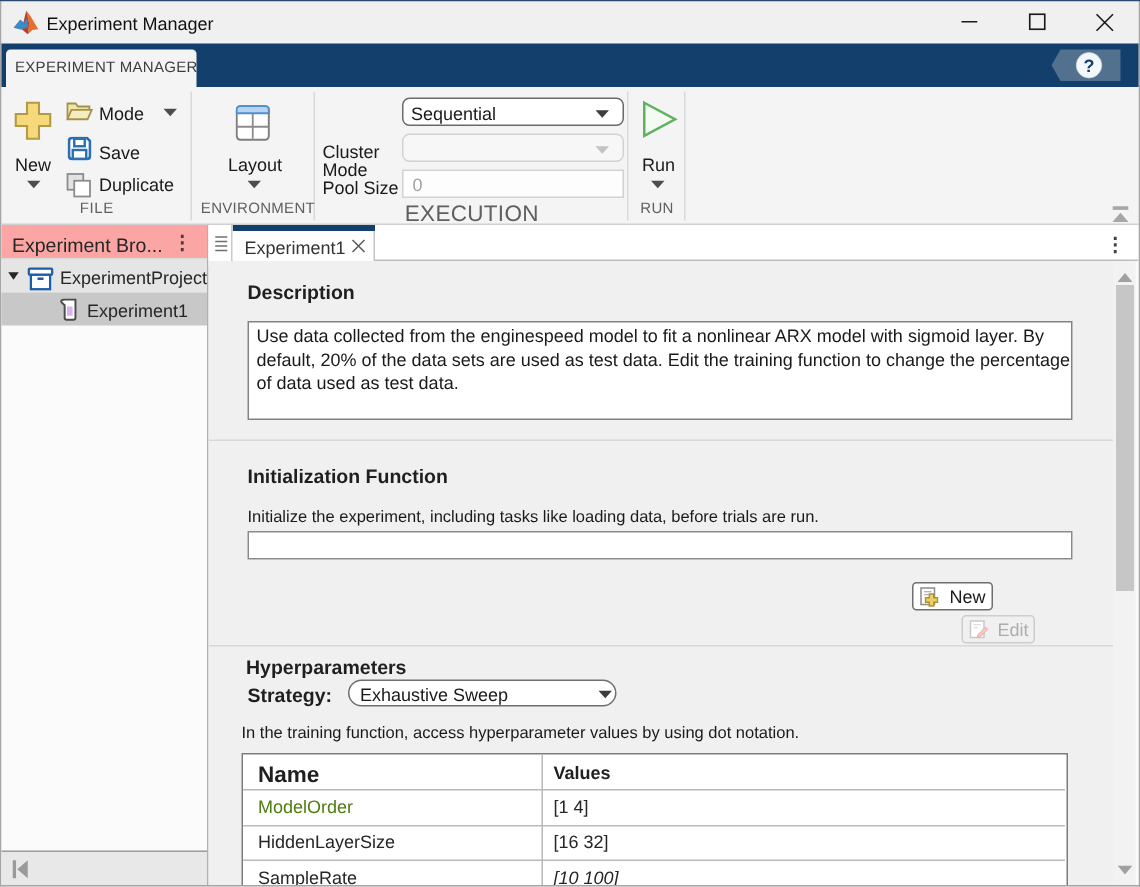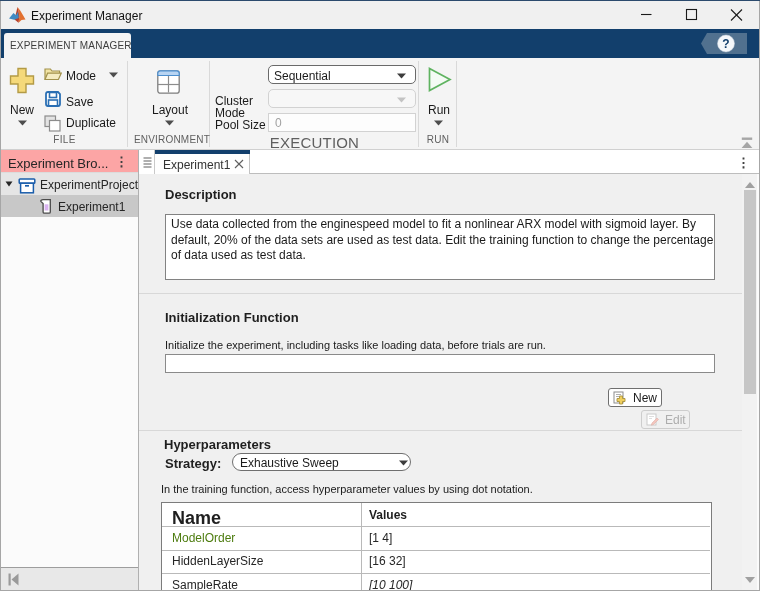--- a/index.html
+++ b/index.html
@@ -218,21 +218,21 @@
   <div class="txt" style="left:26px;top:282px;font-size:13px;font-weight:bold;color:#1f1f1f;">Strategy:</div>
   <div class="abs" style="left:93px;top:279px;width:179px;height:18px;background:#fff;border:1px solid #6f6f6f;border-radius:9px;box-sizing:border-box;">
     <div class="txt" style="left:7px;top:2px;font-size:12px;">Exhaustive Sweep</div>
     <svg class="abs" style="left:166px;top:6px;" width="10" height="6">
         <polygon points="0,0.5 9,0.5 4.5,5.5" fill="#3d3d3d"></polygon>
       </svg>
   </div>
   <div class="txt" style="left:22px;top:309px;font-size:11px;">In the training function, access hyperparameter values by using dot notation.</div>
 
   <div class="abs" style="left:22px;top:328px;width:551px;height:94px;background:#fff;border:1px solid #7c7c7c;box-sizing:border-box;">
-    <div class="txt" style="left:10px;top:5px;font-size:18px;font-weight:bold;color:#1f1f1f;">Name</div>
+    <div class="txt" style="left:10px;top:5px;font-size:15px;font-weight:bold;color:#1f1f1f;">Name</div>
     <div class="txt" style="left:207px;top:5px;font-size:12px;font-weight:bold;color:#1f1f1f;">Values</div>
     <div class="abs" style="left:0;top:23px;width:548px;height:1px;background:#b9b9b9;"></div>
     <div class="abs" style="left:199px;top:0;width:1px;height:94px;background:#b9b9b9;"></div>
     <div class="txt" style="left:10px;top:28px;font-size:12px;color:#4d7c0f;">ModelOrder</div>
     <div class="txt" style="left:207px;top:28px;font-size:12px;color:#262626;">[1 4]</div>
     <div class="abs" style="left:0;top:46.5px;width:548px;height:1px;background:#b9b9b9;"></div>
     <div class="txt" style="left:10px;top:51px;font-size:12px;color:#262626;">HiddenLayerSize</div>
     <div class="txt" style="left:207px;top:51px;font-size:12px;color:#262626;">[16 32]</div>
     <div class="abs" style="left:0;top:70px;width:548px;height:1px;background:#b9b9b9;"></div>
     <div class="txt" style="left:10px;top:75px;font-size:12px;color:#262626;">SampleRate</div>

